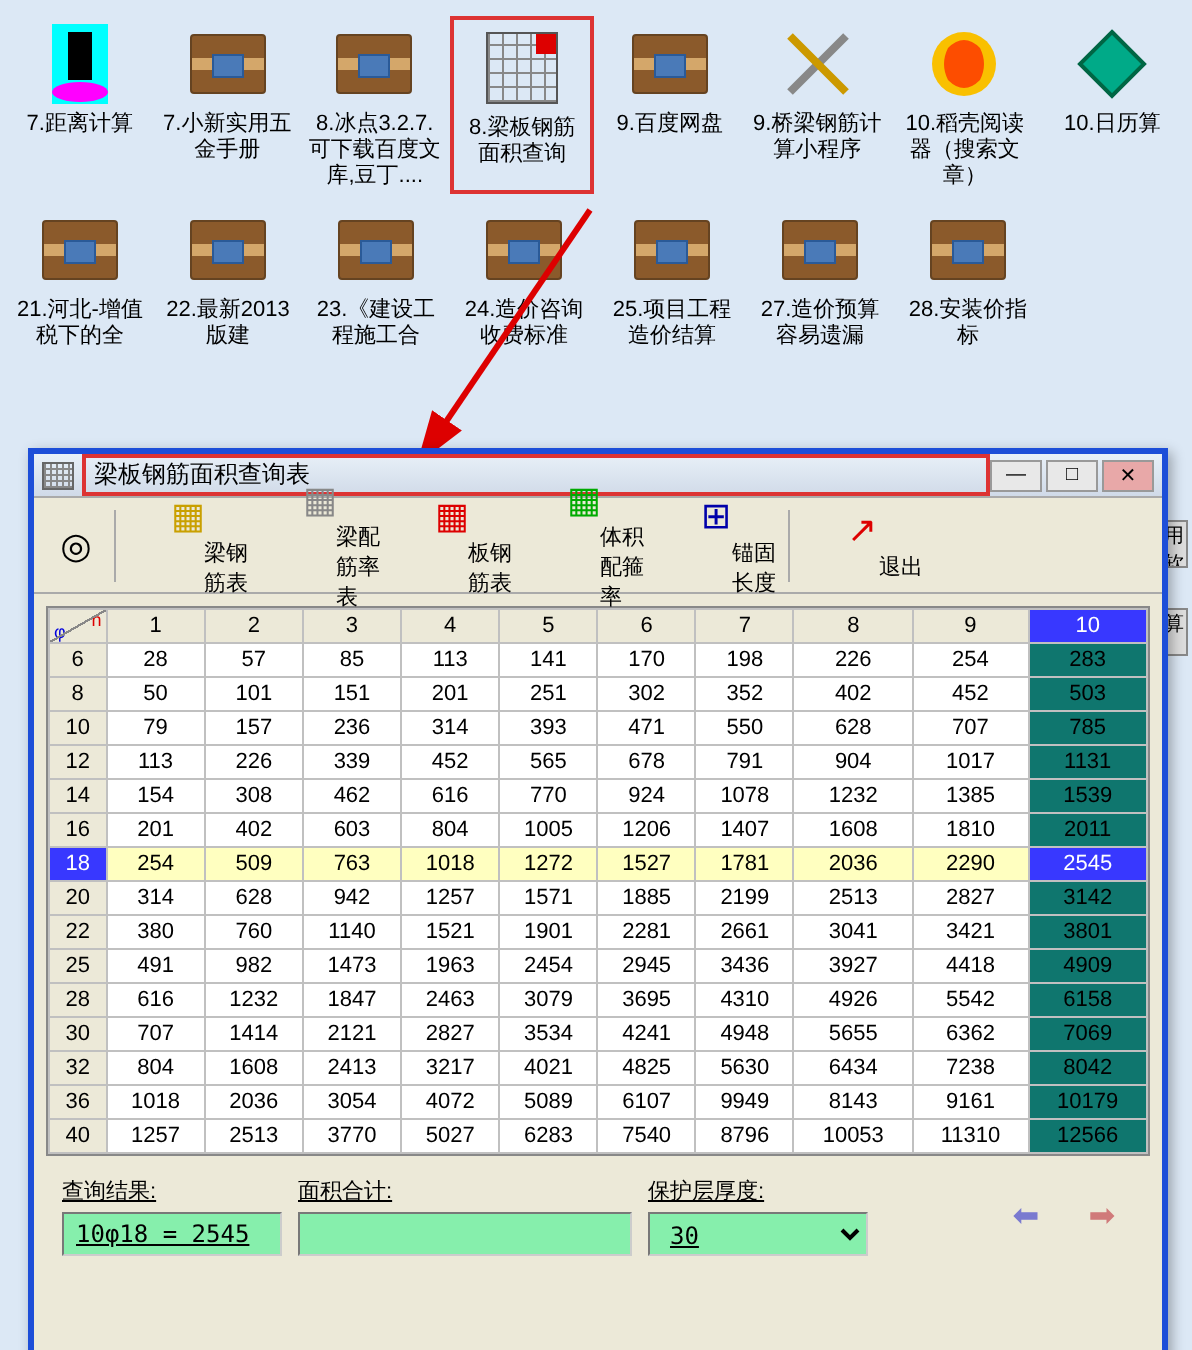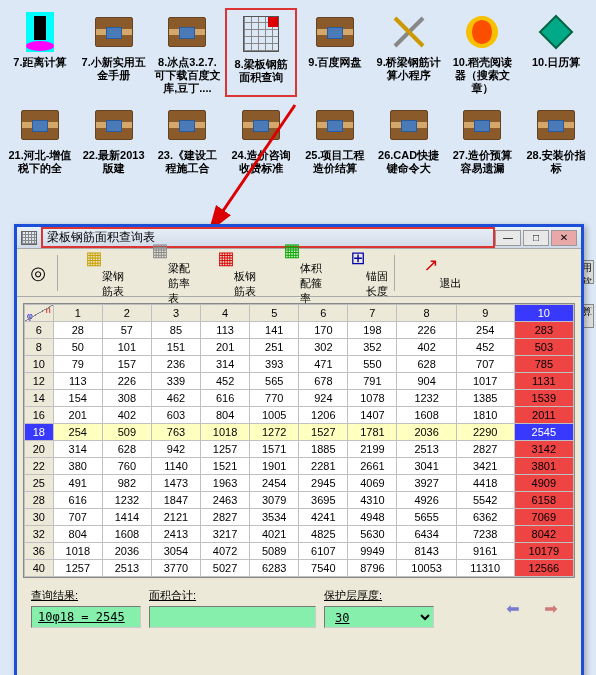--- a/index.html
+++ b/index.html
@@ -1,20 +1,20 @@
 <!DOCTYPE html>
 <html><head>
 <meta charset="utf-8">
 <style>
   * { box-sizing: border-box; margin: 0; padding: 0; }
   body { font-family: "SimSun", Arial, sans-serif; font-size: 12px; background: #dce8f5; width: 596px; height: 675px; overflow: hidden; position: relative; }
   
   
   .desktop { padding: 8px 4px; }
-  .icon-row { display: flex; gap: 2px; margin-bottom: 4px; font-weight: bold; }
+  .icon-row { display: flex; gap: 2px; margin-bottom: 4px; }
   .desktop-icon { width: 72px; text-align: center; cursor: pointer; padding: 2px; }
   .desktop-icon.highlighted { border: 2px solid #d33; }
   .icon-img { width: 44px; height: 44px; margin: 0 auto 2px; display: flex; align-items: center; justify-content: center; }
   .icon-label { font-size: 11px; line-height: 13px; color: #000; word-break: break-all; }
   
   .archive-icon { position: relative; }
   .archive-icon::before { content: ""; display: block; width: 36px; height: 28px; background: linear-gradient(#8b5a2b 0 40%, #d4a76a 40% 60%, #8b5a2b 60%); border-radius: 2px; margin: 0 auto; border: 1px solid #654321; }
   .archive-icon::after { content: ""; position: absolute; top: 10px; left: 50%; transform: translateX(-50%); width: 14px; height: 10px; background: #4a7ab8; border: 1px solid #2a5a98; }
   
   
@@ -45,21 +45,21 @@
   th.corner { background: #ece9d8; position: relative; }
   th.corner::after { content: ""; position: absolute; top: 0; left: 0; width: 100%; height: 100%; background: linear-gradient(to bottom right, transparent 48%, #888 48% 52%, transparent 52%); }
   .corner-n { position: absolute; top: 0; right: 2px; font-size: 9px; color: #d00; }
   .corner-phi { position: absolute; bottom: 0; left: 2px; font-size: 9px; color: #00d; }
   th.col-head { color: #000; }
   th.col-head.sel { background: #3838ff; color: #fff; }
   th.row-head { background: #ece9d8; color: #000; }
   th.row-head.sel { background: #3838ff; color: #fff; }
   td.sel-cell { background: #3838ff; color: #fff; }
   td.sel-row { background: #ffffc0; }
-  td.sel-col { background: #ef4444; }
+  td.sel-col { background: #0f766e; }
   
   .bottom-bar { display: flex; align-items: center; gap: 8px; padding: 6px 8px; margin-top: 4px; }
   .field-group { display: flex; flex-direction: column; gap: 3px; text-decoration: underline; }
   .field-label { font-size: 11px; }
   .field-box { border: 1px inset #ccc; background: #86efac; padding: 3px 6px; min-width: 110px; height: 22px; font-size: 12px; font-family: monospace; }
   .field-box.wide { min-width: 150px; }
   select.field-box { height: 22px; }
   .nav-btns { display: flex; gap: 6px; margin-left: auto; }
   .nav-btn { width: 32px; height: 20px; cursor: pointer; display: flex; align-items: center; justify-content: center; font-size: 16px; }
   
@@ -158,26 +158,20 @@
         <div class="icon-img">
           <div class="archive-icon"></div>
         </div>
         <div class="icon-label">24.造价咨询收费标准</div>
       </div>
       <div class="desktop-icon">
         <div class="icon-img">
           <div class="archive-icon"></div>
         </div>
         <div class="icon-label">25.项目工程造价结算</div>
-      </div>
-      <div class="desktop-icon">
-        <div class="icon-img">
-          <div class="archive-icon"></div>
-        </div>
-        <div class="icon-label">26.CAD快捷键命令大</div>
       </div>
       <div class="desktop-icon">
         <div class="icon-img">
           <div class="archive-icon"></div>
         </div>
         <div class="icon-label">27.造价预算容易遗漏</div>
       </div>
       <div class="desktop-icon">
         <div class="icon-img">
           <div class="archive-icon"></div>
@@ -382,21 +376,21 @@
               <td class="sel-col">3801</td>
             </tr>
             <tr>
               <th class="row-head">25</th>
               <td class="">491</td>
               <td class="">982</td>
               <td class="">1473</td>
               <td class="">1963</td>
               <td class="">2454</td>
               <td class="">2945</td>
-              <td class="">4069</td>
+              <td class="">3436</td>
               <td class="">3927</td>
               <td class="">4418</td>
               <td class="sel-col">4909</td>
             </tr>
             <tr>
               <th class="row-head">28</th>
               <td class="">616</td>
               <td class="">1232</td>
               <td class="">1847</td>
               <td class="">2463</td>

